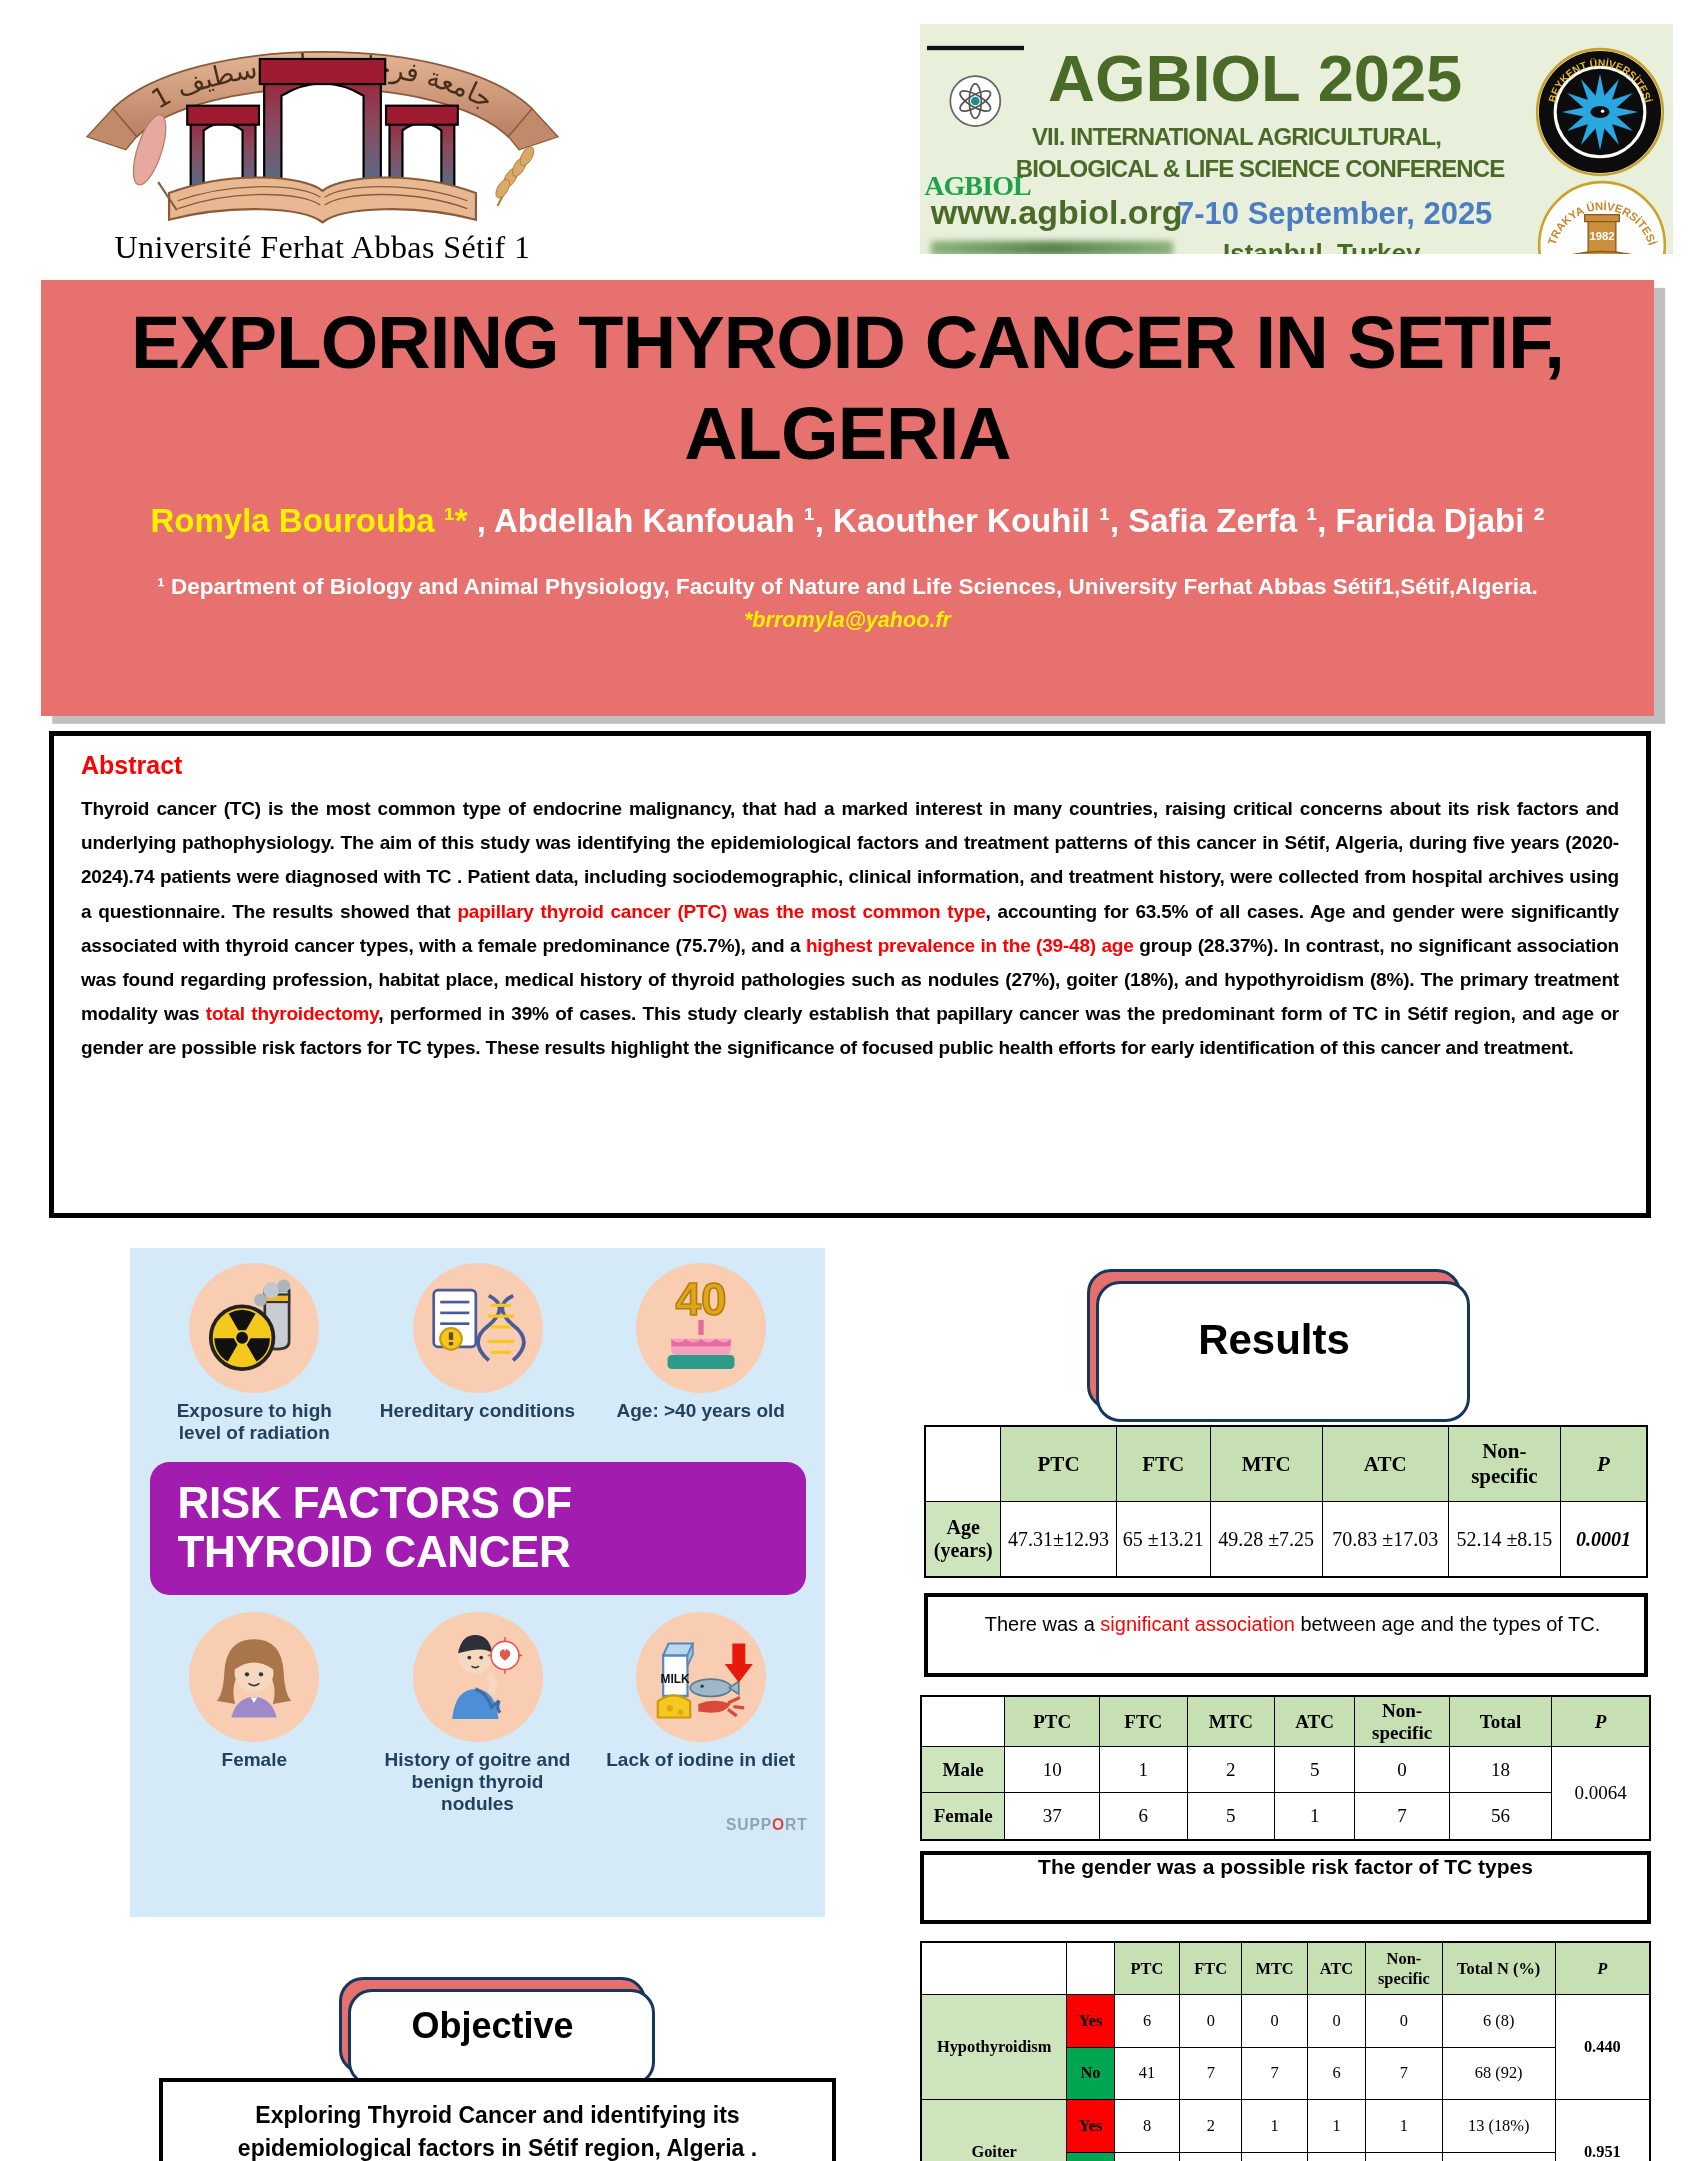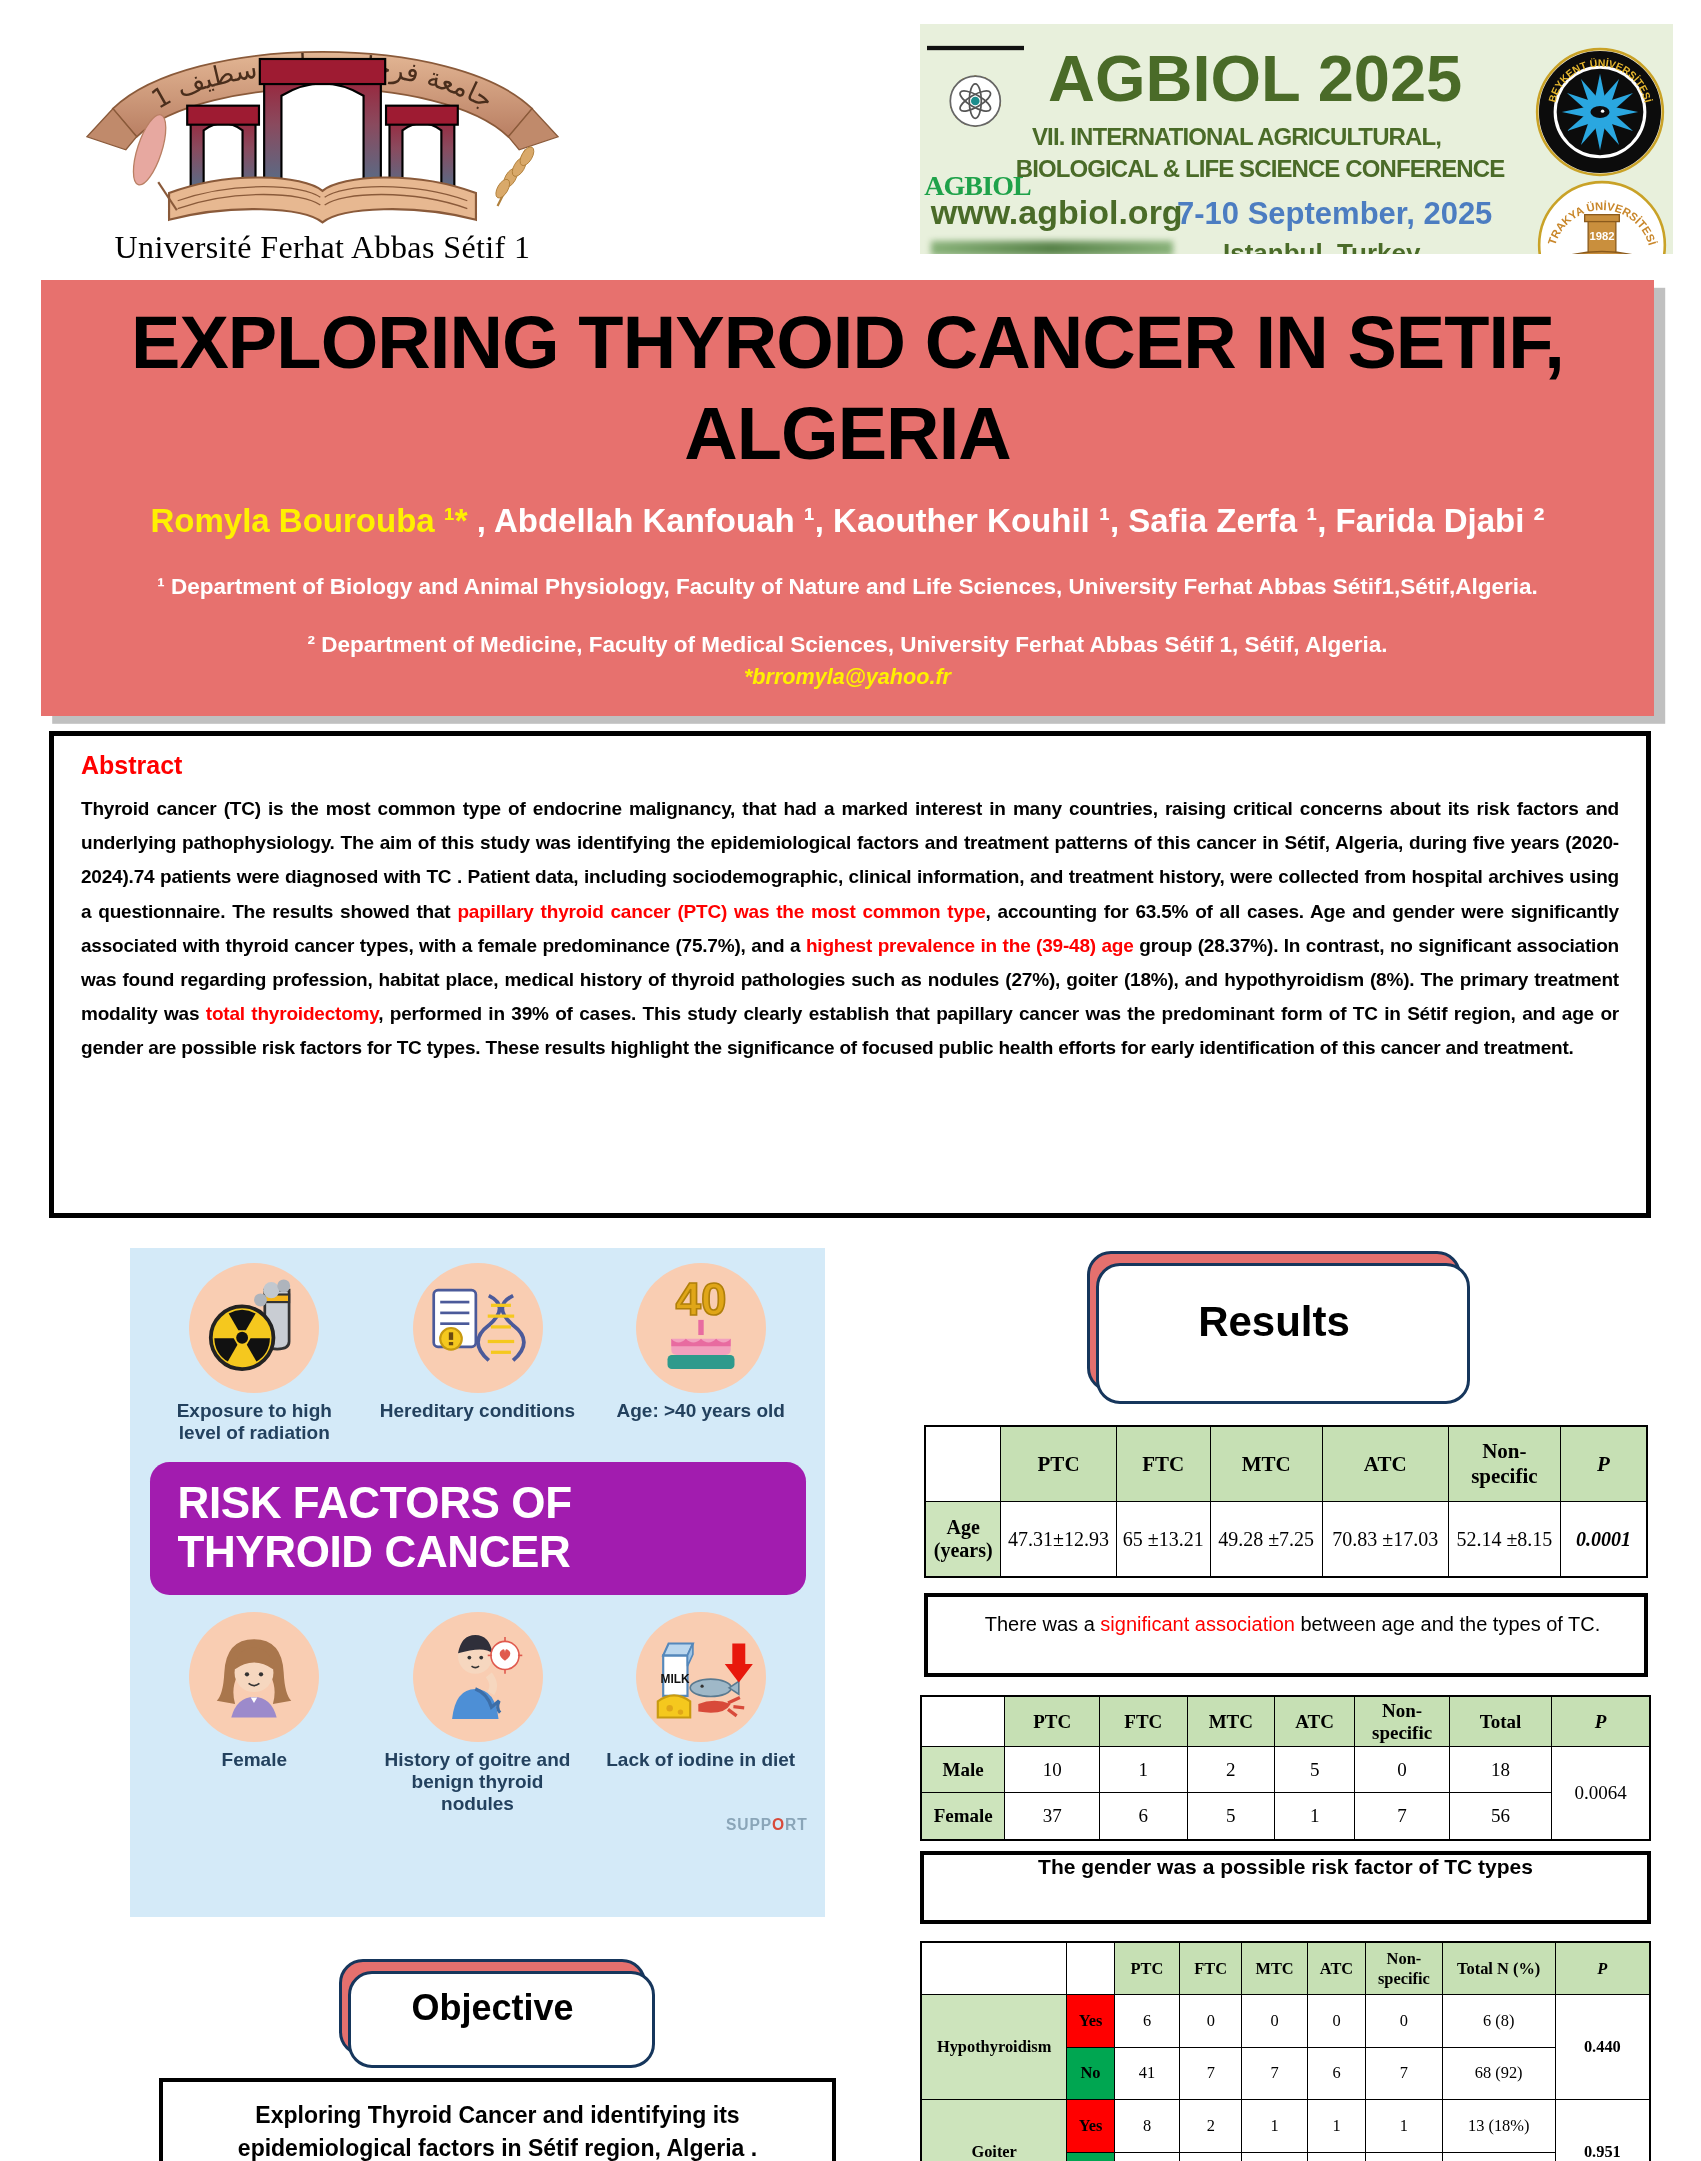--- a/index.html
+++ b/index.html
@@ -53,21 +53,21 @@
   .info-icon{width:130px;height:130px;border-radius:50%;background:#F9CDB2;margin:0 auto;
      display:flex;align-items:center;justify-content:center;overflow:visible;}
   .info-caption{margin-top:7px;font-size:19px;font-weight:600;color:#23415E;line-height:1.15;}
   .info-banner{margin:18px 19.5px 17.3px 19.5px;background:#a21caf;border-radius:19.5px;
      padding:16.4px 8.6px 18px 28px;color:#fff;font-weight:800;font-size:44px;line-height:1.12;letter-spacing:-0.4px;}
   .watermark{text-align:right;padding-right:17.3px;margin-top:1.7px;font-size:15.6px;font-weight:700;color:#8AA5B8;letter-spacing:0.9px;}
   .watermark .wm-o{color:#D84A3A;}
 
   
   .badge{position:absolute;z-index:0;background:#E5706E;border:3.9px solid #16365C;border-radius:24px;
-     display:flex;align-items:center;justify-content:center;font-weight:800;color:#000;}
+     display:flex;align-items:center;justify-content:center;font-weight:800;color:#000;margin-top:18px;}
   .badge::before{content:"";position:absolute;z-index:-1;left:6px;top:8.6px;width:100%;height:100%;
      background:#fff;border:3.9px solid #16365C;border-radius:24px;}
   #results-badge{left:1087px;top:1251px;width:368px;height:135px;font-size:42px;}
   #objective-badge{left:339px;top:1959px;width:301px;height:91px;font-size:36px;}
 
   
   #objective-box{left:159px;top:2078px;width:677px;height:108px;display:flex;align-items:center;justify-content:center;
      text-align:center;font-size:23px;font-weight:800;line-height:1.45;padding:0 30px;}
 
   
@@ -233,21 +233,20 @@
     </g>
     <path d="M55,245 q12,-14 24,0 q12,14 24,0 q12,-14 24,0 q12,14 24,0 q12,-14 24,0 q12,14 24,0 q12,-14 24,0" fill="none" stroke="#1F4FA0" stroke-width="8"></path>
   </svg>
 </div>
 
 <div class="abs" id="title-banner">
   <div class="t-line">EXPLORING THYROID CANCER IN SETIF,</div>
   <div class="t-line t-line2">ALGERIA</div>
   <div class="authors"><span class="hl">Romyla Bourouba ¹*</span><span> , Abdellah Kanfouah ¹, Kaouther Kouhil ¹, Safia Zerfa ¹, Farida Djabi ²</span></div>
   <div class="affil">¹ Department of Biology and Animal Physiology, Faculty of Nature and Life Sciences, University Ferhat Abbas Sétif1,Sétif,Algeria.</div>
-  <div class="affil affil2">² Department of Medicine, Faculty of Medical Sciences, University Ferhat Abbas Sétif 1, Sétif, Algeria.</div>
   <div class="email">*brromyla@yahoo.fr</div>
 </div>
 
 <div class="box" id="abstract-box">
   <div class="abs-h">Abstract</div>
   <div class="abs-p"><span>Thyroid cancer (TC) is the most common type of endocrine malignancy, that had a marked interest in many countries, raising critical concerns about its risk factors and underlying pathophysiology. The aim of this study was identifying the epidemiological factors and treatment patterns of this cancer in Sétif, Algeria, during five years (2020-2024).74 patients were diagnosed with TC . Patient data, including sociodemographic, clinical information, and treatment history, were collected from hospital archives using a questionnaire. The results showed that </span><span class="seg-red">papillary thyroid cancer (PTC) was the most common type</span><span>, accounting for 63.5% of all cases. Age and gender were significantly associated with thyroid cancer types, with a female predominance (75.7%), and a </span><span class="seg-red">highest prevalence in the (39-48) age</span><span> group (28.37%). In contrast, no significant association was found regarding profession, habitat place, medical history of thyroid pathologies such as nodules (27%), goiter (18%), and hypothyroidism (8%). The primary treatment modality was </span><span class="seg-red">total thyroidectomy</span><span>, performed in 39% of cases. This study clearly establish that papillary cancer was the predominant form of TC in Sétif region, and age or gender are possible risk factors for TC types. These results highlight the significance of focused public health efforts for early identification of this cancer and treatment.</span></div>
 </div>
 
 <div class="abs" id="infographic">
   <div class="info-row">

